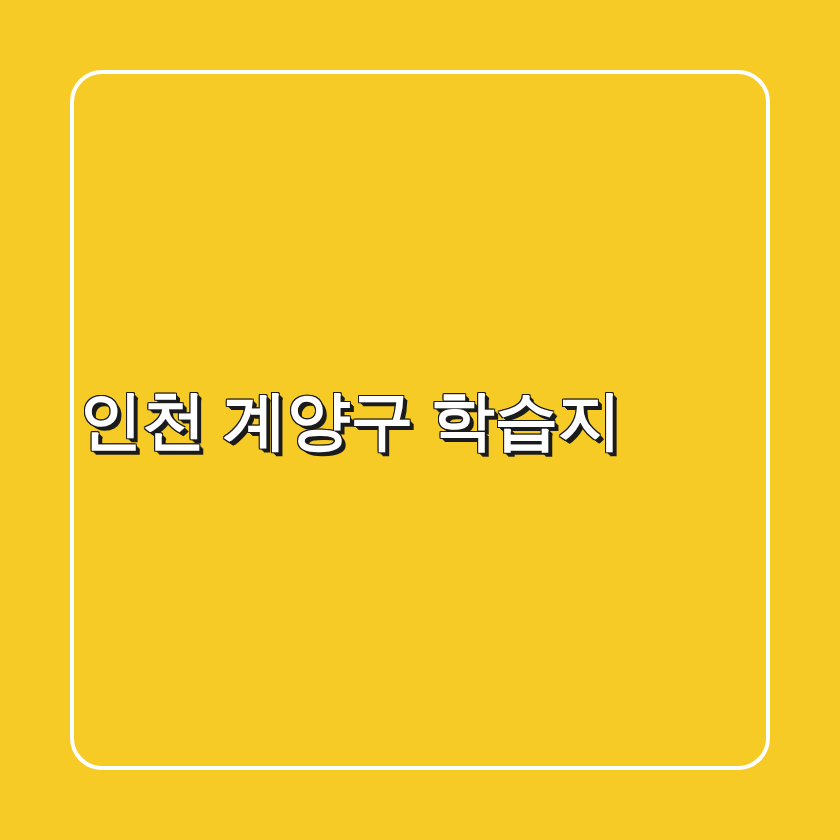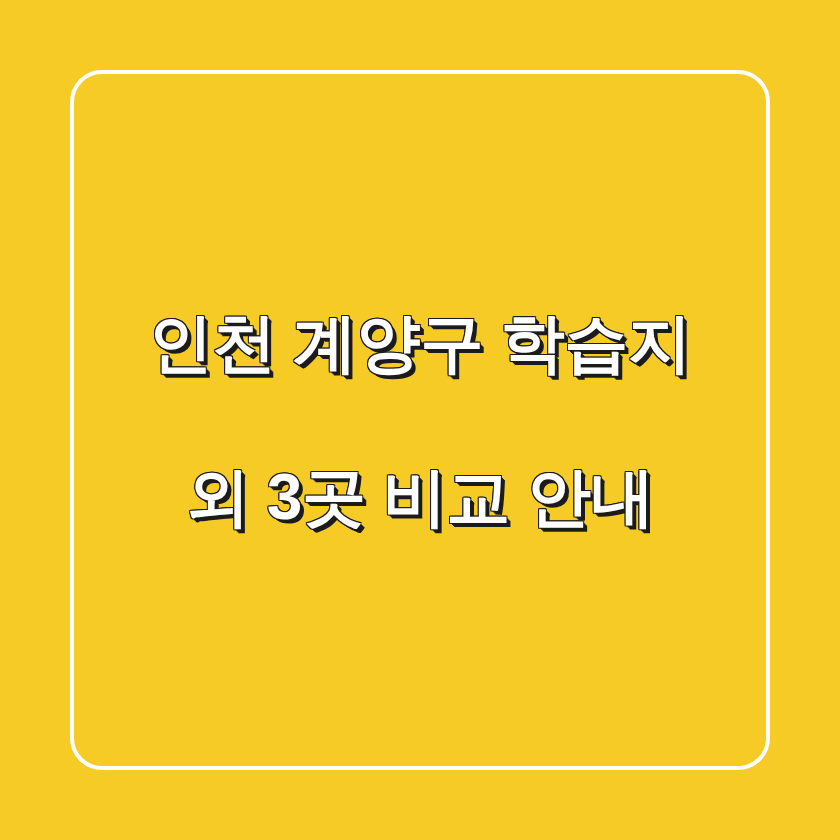--- a/index.html
+++ b/index.html
@@ -15,21 +15,21 @@
   }
 
   .poster {
     position: relative;
     box-sizing: border-box;
     width: 840px;
     height: 840px;
     background: #f7cb26;
     display: flex;
     align-items: center;
-    justify-content: center;
+    justify-content: flex-start;
   }
 
   
   .poster-frame {
     position: absolute;
     left: 70px;
     top: 70px;
     width: 700px;
     height: 700px;
     box-sizing: border-box;
@@ -72,16 +72,15 @@
 </style>
 </head>
 <body>
 
 <div class="poster">
 
   <div class="poster-frame"></div>
 
   <h1 class="headline">
     <span class="headline-line">인천 계양구 학습지</span>
-    <span class="headline-line">외 3곳 비교 안내</span>
   </h1>
 
 </div>
 
 </body></html>

